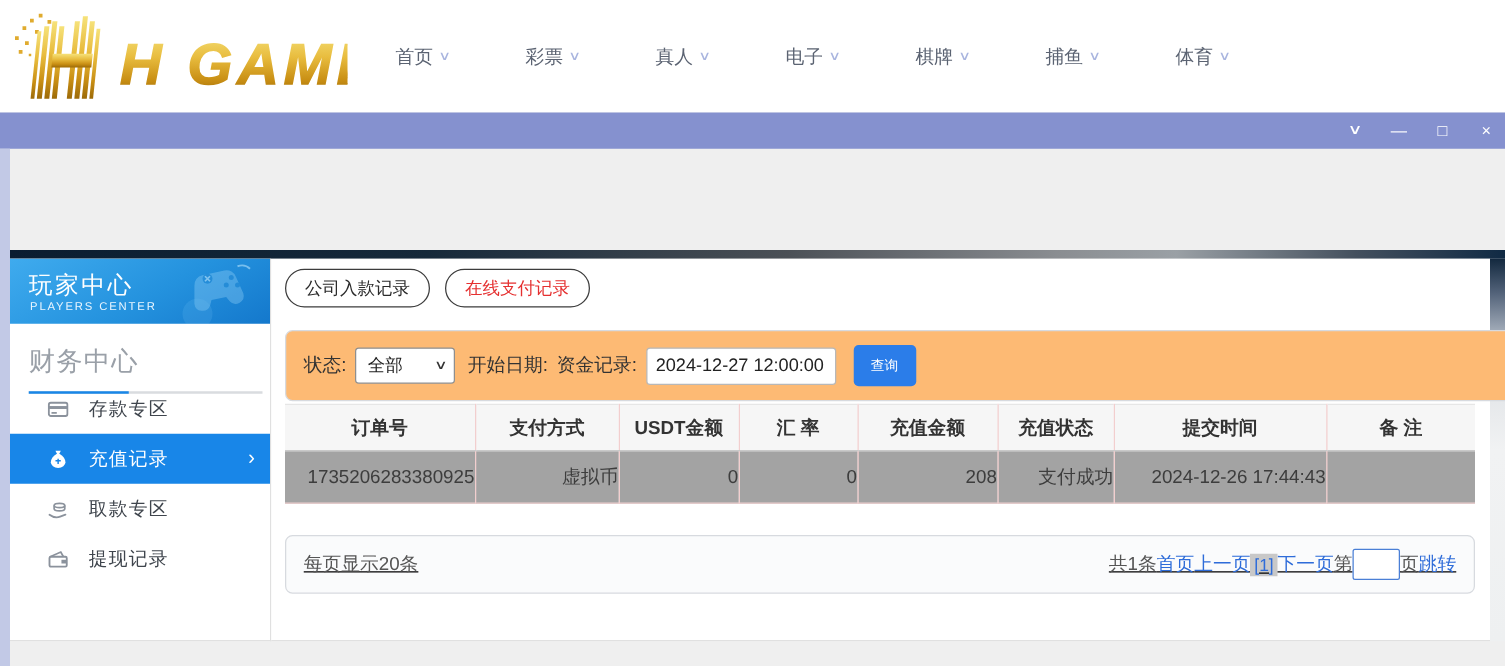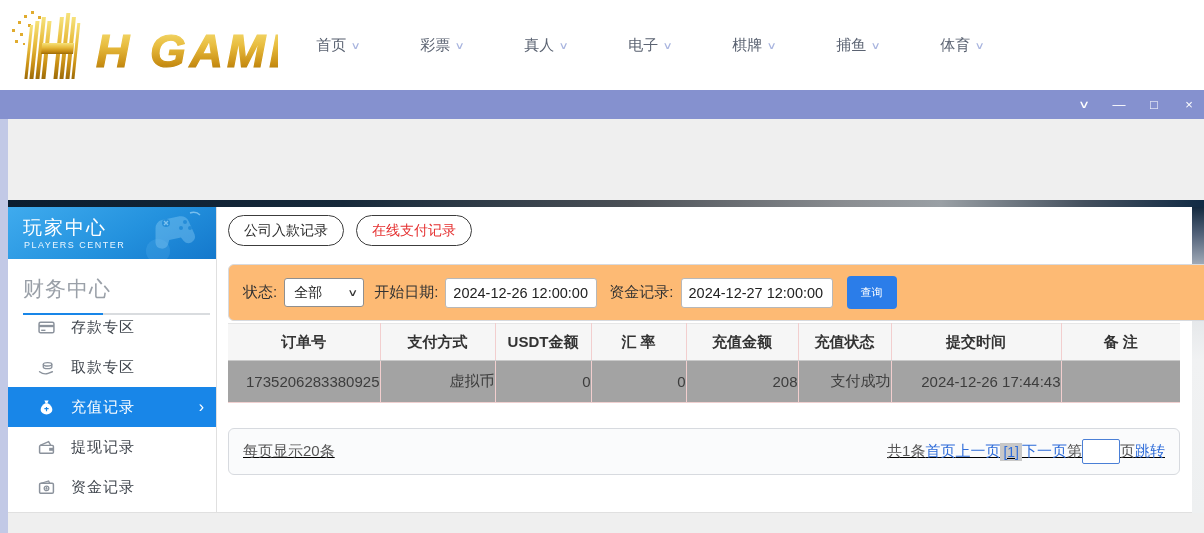--- a/index.html
+++ b/index.html
@@ -195,76 +195,66 @@
 
       <div class="side-item">
         <svg width="17" height="17" viewBox="0 0 16 16">
           <rect x="1" y="3" width="14" height="10" rx="1.5" fill="none" stroke="currentColor" stroke-width="1.4"></rect>
           <rect x="1" y="5.5" width="14" height="2.2" fill="currentColor"></rect>
           <rect x="3" y="10" width="4" height="1.3" fill="currentColor"></rect>
         </svg>
         <span class="lbl">存款专区</span>
       </div>
 
-      <div class="side-item">
-        <svg width="17" height="17" viewBox="0 0 16 16">
-          <ellipse cx="9" cy="5" rx="4" ry="1.6" fill="none" stroke="currentColor" stroke-width="1.3"></ellipse>
-          <path d="M5 5 v2.5 c0 .9 1.8 1.6 4 1.6 s4 -.7 4 -1.6 V5" fill="none" stroke="currentColor" stroke-width="1.3"></path>
-          <path d="M1.5 12 q4 3 8 1.5 l4 -1.5" fill="none" stroke="currentColor" stroke-width="1.4" stroke-linecap="round"></path>
-        </svg>
-        <span class="lbl">取款专区</span>
-      </div>
-
       <div class="side-item active">
         <svg width="17" height="17" viewBox="0 0 16 16">
           <path d="M6 1.5 h4 l-1.2 2.5 h-1.6 z" fill="currentColor"></path>
           <path d="M6.8 4 C4 5.5 2.5 8 2.5 10.2 a5.5 4.3 0 0 0 11 0 C13.5 8 12 5.5 9.2 4 z" fill="currentColor"></path>
           <path d="M6 9 h4 M8 7.5 v4" stroke="#1886e8" stroke-width="1.1"></path>
         </svg>
         <span class="lbl">充值记录</span>
         <span class="arrow">›</span>
       </div>
 
       <div class="side-item">
         <svg width="17" height="17" viewBox="0 0 16 16">
+          <ellipse cx="9" cy="5" rx="4" ry="1.6" fill="none" stroke="currentColor" stroke-width="1.3"></ellipse>
+          <path d="M5 5 v2.5 c0 .9 1.8 1.6 4 1.6 s4 -.7 4 -1.6 V5" fill="none" stroke="currentColor" stroke-width="1.3"></path>
+          <path d="M1.5 12 q4 3 8 1.5 l4 -1.5" fill="none" stroke="currentColor" stroke-width="1.4" stroke-linecap="round"></path>
+        </svg>
+        <span class="lbl">取款专区</span>
+      </div>
+
+      <div class="side-item">
+        <svg width="17" height="17" viewBox="0 0 16 16">
           <path d="M2 6 l8 -3.5 2 3.5" fill="none" stroke="currentColor" stroke-width="1.3"></path>
           <rect x="1.5" y="6" width="13" height="7.5" rx="1" fill="none" stroke="currentColor" stroke-width="1.4"></rect>
           <rect x="10.5" y="8.3" width="4" height="2.8" fill="currentColor"></rect>
         </svg>
         <span class="lbl">提现记录</span>
       </div>
 
-      <div class="side-item">
-        <svg width="17" height="17" viewBox="0 0 16 16">
-          <rect x="1.5" y="4" width="13" height="9.5" rx="1.2" fill="none" stroke="currentColor" stroke-width="1.4"></rect>
-          <path d="M3 4 l7 -2.2 1 2.2" fill="none" stroke="currentColor" stroke-width="1.2"></path>
-          <circle cx="8" cy="8.8" r="2.2" fill="none" stroke="currentColor" stroke-width="1.2"></circle>
-          <path d="M8 7.6 v2.4 M6.9 8.8 h2.2" stroke="currentColor" stroke-width="0.9"></path>
-        </svg>
-        <span class="lbl">资金记录</span>
-      </div>
 
     </div>
   </div>
 
   <div class="main">
 
     <div class="tabs">
       <div class="tab">公司入款记录</div>
       <div class="tab active">在线支付记录</div>
     </div>
 
     <div class="filterbox">
       <span class="f-label">状态:</span>
       <div class="select">
         <span>全部</span>
         <span class="sel-caret">∨</span>
       </div>
       <span class="f-label">开始日期:</span>
-      <input class="f-input" type="text" value="2024-12-26 12:00:00" style="">
       <span class="f-label">资金记录:</span>
       <input class="f-input" type="text" value="2024-12-27 12:00:00" style="">
       <button class="btn-query">查询</button>
     </div>
 
     <table class="records">
       <colgroup>
         <col style="width:152px">
           <col style="width:115px">
           <col style="width:96px">

